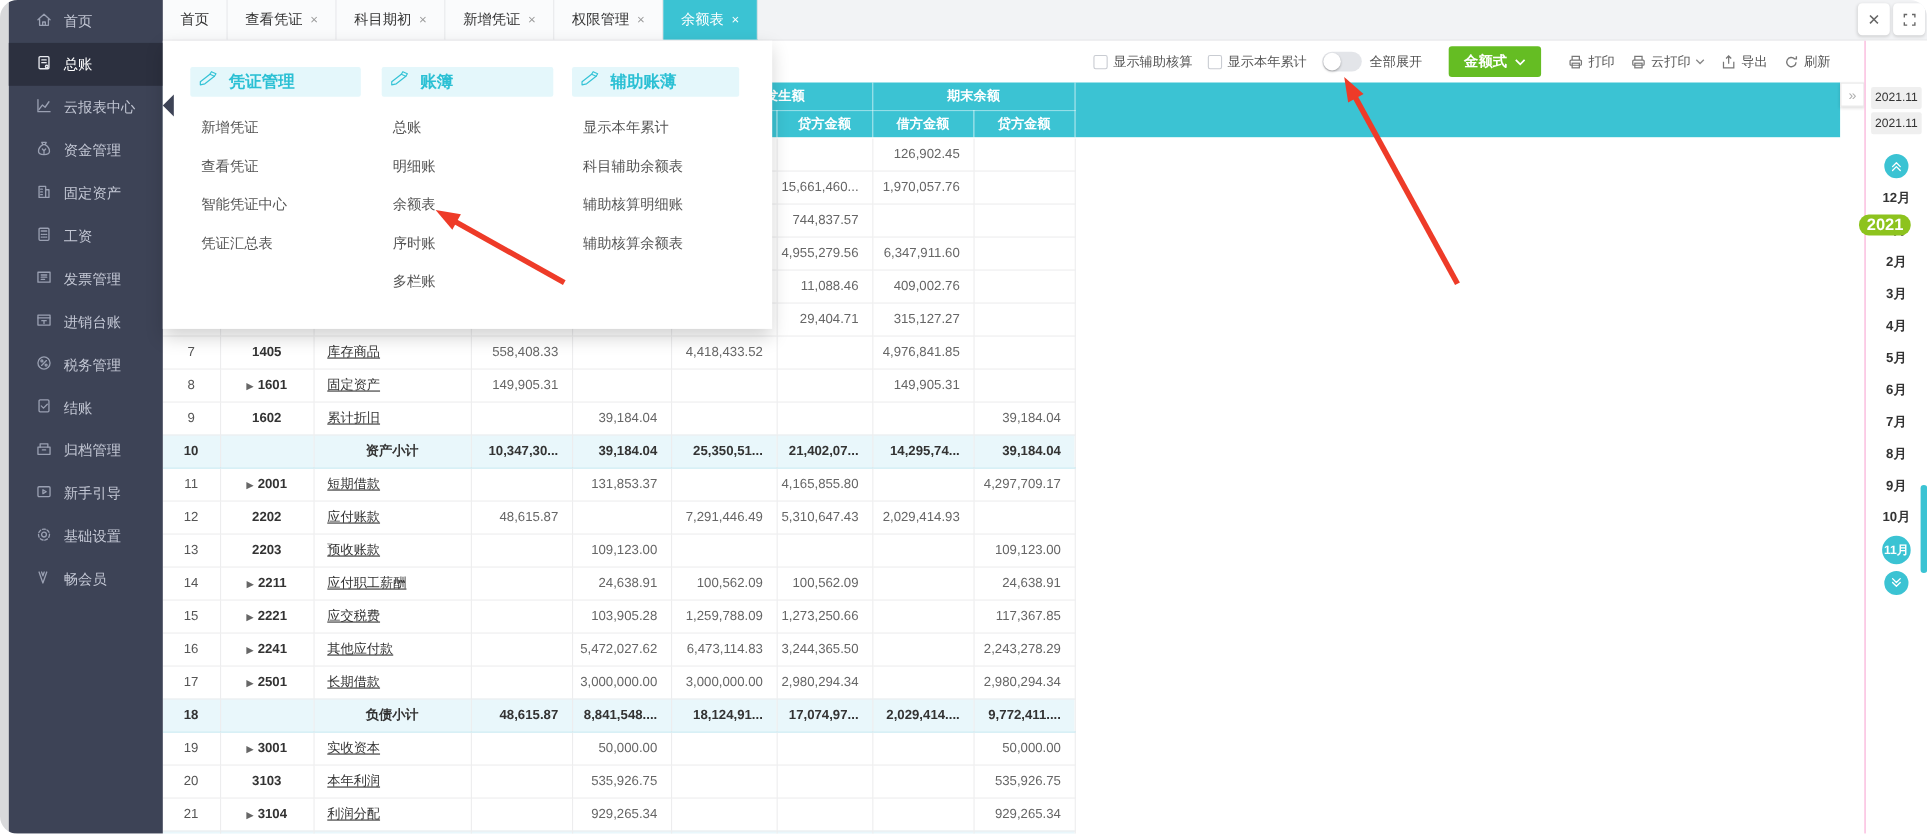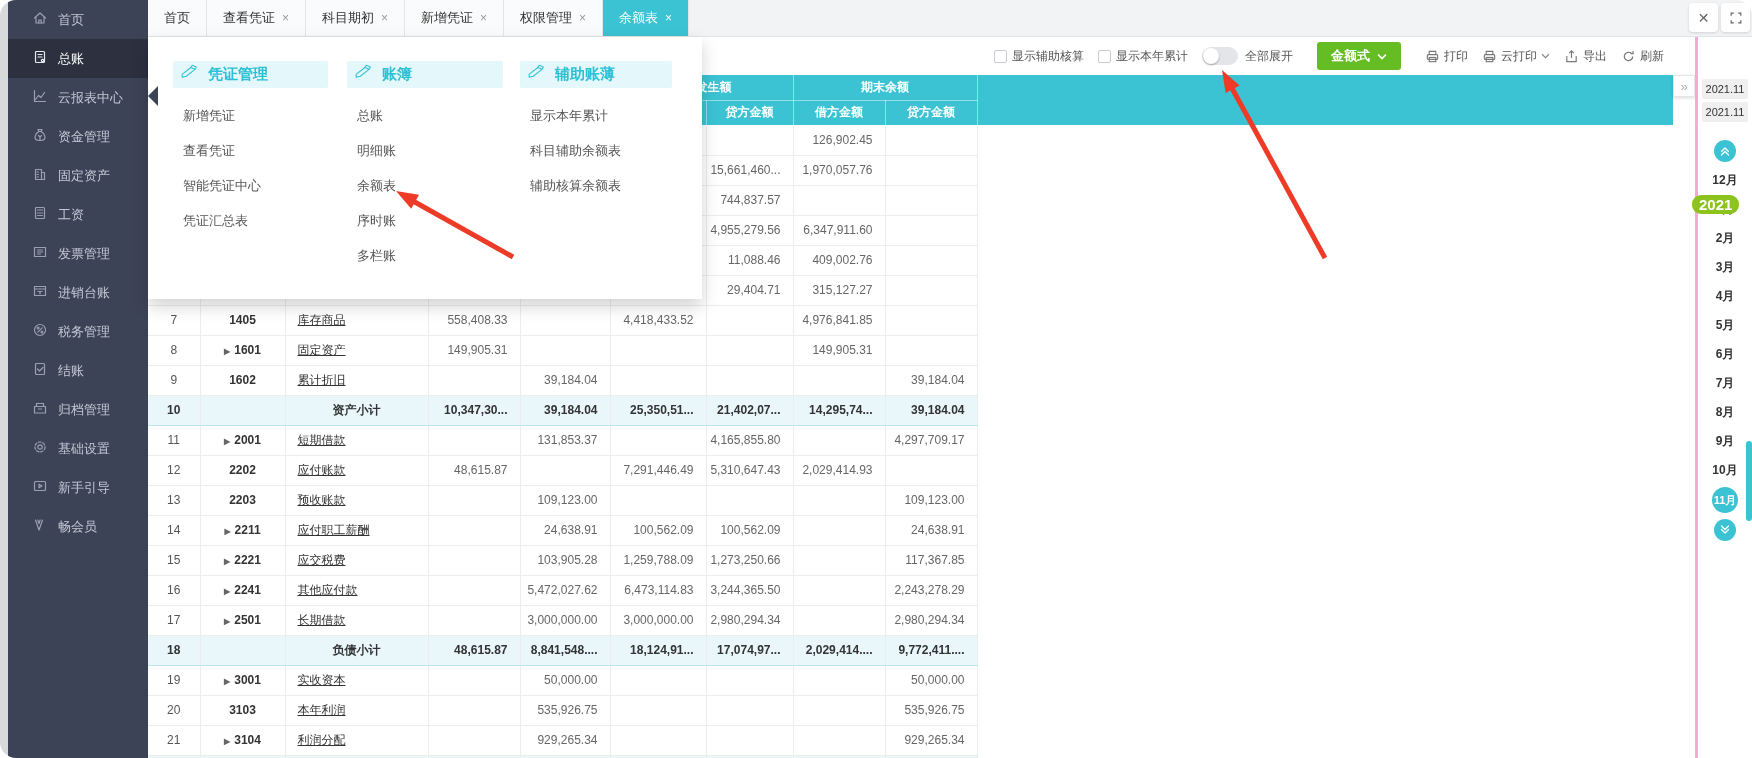--- a/index.html
+++ b/index.html
@@ -55,21 +55,21 @@
   td.val { text-align:right; padding-right:12px; }
   tr.sub td { background:#e9f7fb; font-weight:bold; color:#333; border-top:1px solid #bfe7f0; border-bottom:1px solid #bfe7f0; }
   tr.sub td.filler { background:#fff; border:none; }
   tr.sub td.name { text-align:center; padding-left:0;margin-top:48px; }
   tr.sliver td { background:#e9f7fb; border-top:1px solid #bfe7f0; height:24px; }
   tr.sliver td.filler { background:#fff; border:none; }
 
   
   .rail { position:absolute; top:75px; left:1525px; width:22px; bottom:0; background:#fff; }
   .rail-tab { width:22px; height:22px; background:#fff; border:1px solid #e6e6e6; box-shadow:0 1px 3px rgba(0,0,0,.15); color:#b0b0b0; font-size:13px; display:flex; align-items:center; justify-content:center; cursor:pointer; }
-  .datepanel { position:absolute; top:37px; left:1547px; right:0; bottom:0; background:#fff; border-left:3px solid #f9a8d4; }
+  .datepanel { position:absolute; top:37px; left:1547px; right:0; bottom:0; background:#fff; border-left:1px solid #f9a8d4; }
   .period-box { width:46px; height:20px; background:#efefef; border-radius:2px; color:#333; font-size:11px; display:flex; align-items:center; justify-content:center; margin:3px auto 0; cursor:pointer; }
   .period-box:first-child { margin-top:42px; }
   .months { margin-top:14px; display:flex; flex-direction:column; align-items:center; }
   .month { height:29px; display:flex; align-items:center; justify-content:center; font-size:12px; font-weight:bold; color:#333; cursor:pointer; width:100%; }
   .mcir { width:22px; height:22px; border-radius:50%; background:var(--accent,#3bc3d3); display:flex; align-items:center; justify-content:center; margin:4px 0; cursor:pointer; }
   .msel { width:26px; height:26px; border-radius:50%; background:var(--accent,#3bc3d3); color:#fff; font-size:11px; font-weight:bold; display:flex; align-items:center; justify-content:center; margin:2px 0; cursor:pointer; }
   .year-badge { position:absolute; left:-6px; top:158px; background:var(--badge,#8dc31e); color:#fff; font-size:15px; font-weight:bold; padding:1px 7px; border-radius:9px; z-index:5; }
   .scroll-thumb { position:absolute; right:0; top:441px; width:6px; height:80px; background:var(--accent,#3bc3d3); border-radius:3px; cursor:pointer; }
 
   
@@ -176,31 +176,31 @@
         <div class="side-item">
           <span class="sicon"><svg viewBox="0 0 16 16" width="16" height="16" fill="none" stroke="#9aa0b2" stroke-width="1.2" stroke-linecap="round" stroke-linejoin="round">
               <rect x="2.5" y="6.5" width="11" height="6.5"></rect>
               <path d="M4.5 6.5v-3h7v3"></path>
               <path d="M6.5 9h3"></path>
             </svg></span>
           <span class="slabel">归档管理</span>
         </div>
         <div class="side-item">
           <span class="sicon"><svg viewBox="0 0 16 16" width="16" height="16" fill="none" stroke="#9aa0b2" stroke-width="1.2" stroke-linecap="round" stroke-linejoin="round">
+              <rect x="2.5" y="3.5" width="11" height="9" rx="1"></rect>
+              <path d="M7 6.2v3.6l3-1.8z"></path>
+            </svg></span>
+          <span class="slabel">新手引导</span>
+        </div>
+        <div class="side-item">
+          <span class="sicon"><svg viewBox="0 0 16 16" width="16" height="16" fill="none" stroke="#9aa0b2" stroke-width="1.2" stroke-linecap="round" stroke-linejoin="round">
               <circle cx="8" cy="8" r="2.2"></circle>
               <circle cx="8" cy="8" r="5" stroke-dasharray="2.6 1.7"></circle>
             </svg></span>
           <span class="slabel">基础设置</span>
-        </div>
-        <div class="side-item">
-          <span class="sicon"><svg viewBox="0 0 16 16" width="16" height="16" fill="none" stroke="#9aa0b2" stroke-width="1.2" stroke-linecap="round" stroke-linejoin="round">
-              <rect x="2.5" y="3.5" width="11" height="9" rx="1"></rect>
-              <path d="M7 6.2v3.6l3-1.8z"></path>
-            </svg></span>
-          <span class="slabel">新手引导</span>
         </div>
         <div class="side-item">
           <span class="sicon"><svg viewBox="0 0 16 16" width="16" height="16" fill="none" stroke="#9aa0b2" stroke-width="1.2" stroke-linecap="round" stroke-linejoin="round">
               <path d="M3.5 3l3.5 10L10.5 3"></path>
               <path d="M5.8 3l1.2 3.5L8.2 3"></path>
             </svg></span>
           <span class="slabel">畅会员</span>
         </div>
       </nav>
   </aside>
@@ -678,20 +678,21 @@
         <div class="dd-head">
           <span class="dd-ic"><svg viewBox="0 0 24 24" width="22" height="22" fill="none" stroke="#35c3d6" stroke-width="1.2" stroke-linecap="round" stroke-linejoin="round">
               <path d="M4.5 13.5L14 6l4.5 2L9 15.5l-4.5 1z"></path>
               <path d="M14 6l1.5-2.5 4.5 2L18.5 8"></path>
             </svg></span>
           <span class="dd-title">辅助账薄</span>
         </div>
         <div class="dd-items">
           <div class="dd-item">显示本年累计</div>
           <div class="dd-item">科目辅助余额表</div>
+          <div class="dd-item">辅助核算明细账</div>
           <div class="dd-item">辅助核算余额表</div>
         </div>
       </div>
     </div>
 
   <svg class="annotations" viewBox="0 0 1752 758">
     <g>
       <line x1="413" y1="201" x2="513" y2="257"></line>
       <polygon points="396,191 411.2,208.8 419,194.8"></polygon>
     </g>

